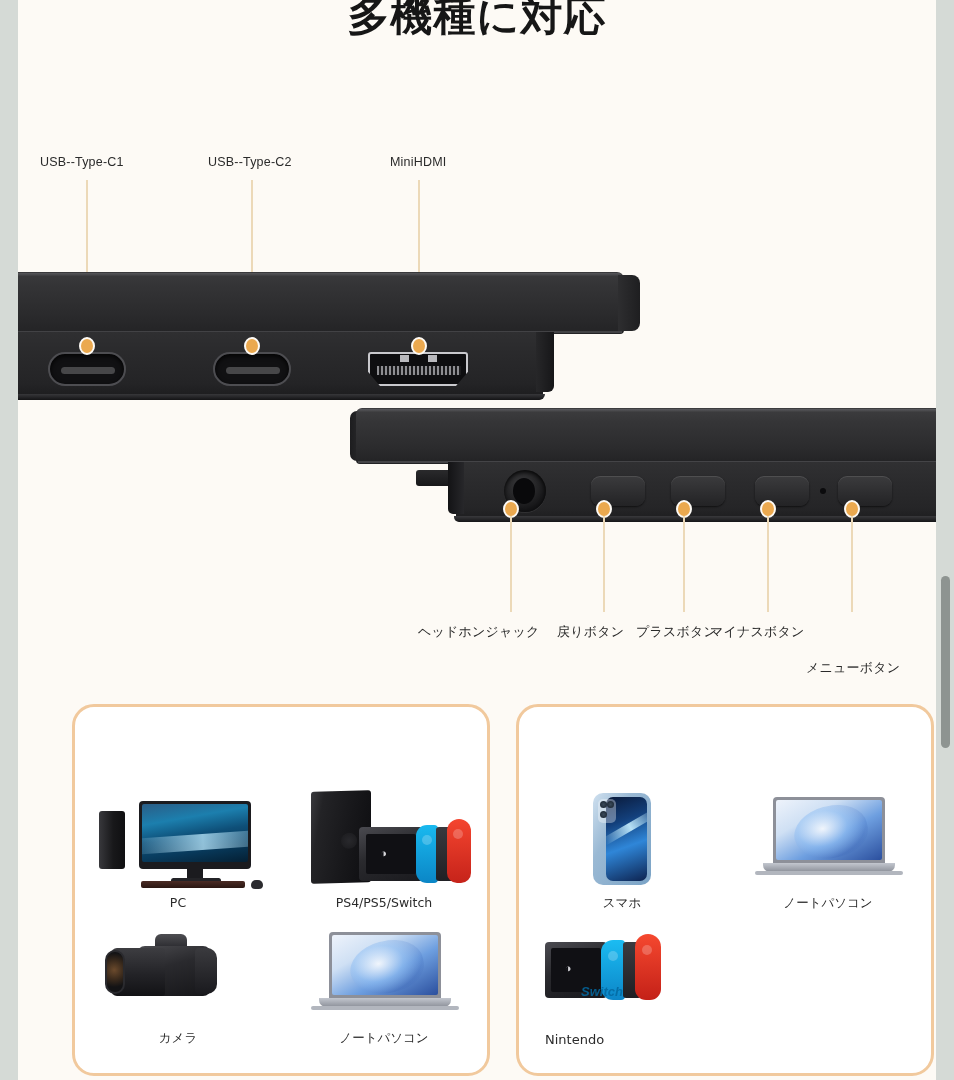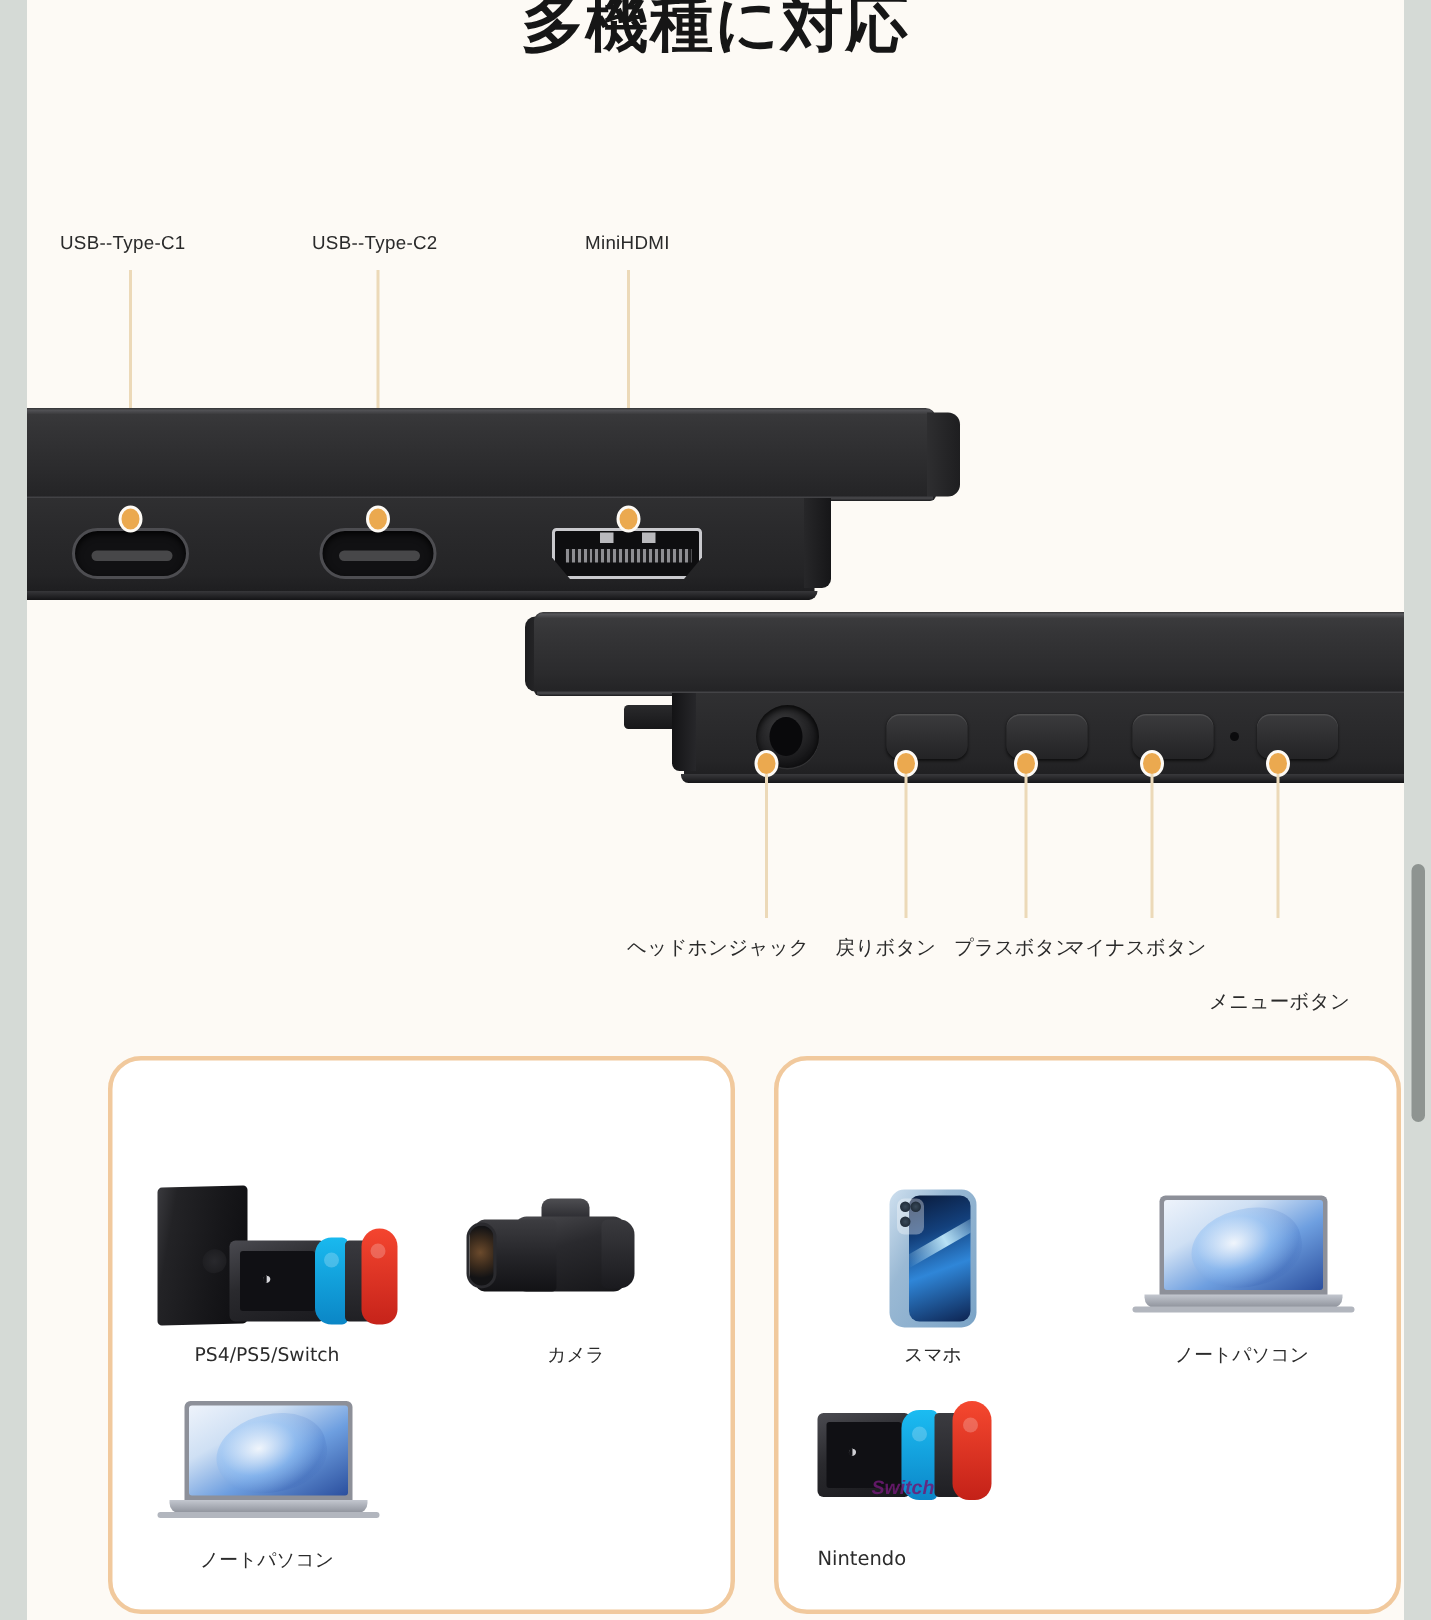--- a/index.html
+++ b/index.html
@@ -411,21 +411,21 @@
   .nt-screen { position:absolute; left:6px; top:6px; width:50px; height:44px; background:#101014; border-radius:2px; }
   .nt-logo { position:absolute; left:20px; top:20px; color:#cfcfd4; font-size:11px; }
   .nt-jc-blue { left: 64px; top: 18px; width: 24px; height: 60px;
     background: linear-gradient(180deg,#1bbcf2,#0c86c8); border-radius: 12px 4px 4px 12px; }
   .nt-jc-dark { left: 86px; top: 20px; width: 18px; height: 56px;
     background: linear-gradient(180deg,#3b3b40,#1f1f23); border-radius: 3px; }
   .nt-jc-red { left: 98px; top: 12px; width: 26px; height: 66px;
     background: linear-gradient(180deg,#f5482f,#c42118); border-radius: 13px 13px 11px 11px; }
   .nt-jc-blue::after, .nt-jc-red::after { content:""; position:absolute; left:7px; top:11px;
     width:10px; height:10px; border-radius:50%; background:rgba(255,255,255,.22); }
-  .nt-word { position:absolute; left: 44px; top: 62px; font-size: 13px; color:#701a75;
+  .nt-word { position:absolute; left: 44px; top: 62px; font-size: 13px; color:#0369a1;
     font-style: italic; font-weight: bold; opacity:.85; }
 
   
   #scrollbar-track {
     position: absolute;
     right: 0; top: 0;
     width: 18px; height: 1080px;
     background: #d5dad6;
   }
   #scrollbar-thumb {
@@ -522,20 +522,33 @@
 
     <div class="callout-label jp" style="left:400px; top:623px;text-align:center;">ヘッドホンジャック</div>
     <div class="callout-label jp" style="left:539px; top:623px;">戻りボタン</div>
     <div class="callout-label jp" style="left:618px; top:623px;">プラスボタン</div>
     <div class="callout-label jp" style="left:692px; top:623px;font-family:Liberation Mono, monospace;">マイナスボタン</div>
     <div class="callout-label jp" style="left:788px; top:623px;margin-top:36px;">メニューボタン</div>
 
     <div class="card" id="card-left">
       <div class="dev-grid">
 
+        <div class="dev">
+          <div class="dev-art">
+            <div class="art pc-tower"></div>
+            <div class="art pc-mon-body">
+                <div class="pc-mon-screen"></div>
+              </div>
+            <div class="art pc-stand"></div>
+            <div class="art pc-base"></div>
+            <div class="art pc-kb"></div>
+            <div class="art pc-mouse"></div>
+          </div>
+          <div class="dev-label">PC</div>
+        </div>
 
         <div class="dev">
           <div class="dev-art">
             <div class="art ps-body"></div>
             <div class="art sw-body">
                 <div class="sw-screen"></div>
                 <div class="sw-logo">◑</div>
               </div>
             <div class="art jc-blue"></div>
             <div class="art jc-dark"></div>

